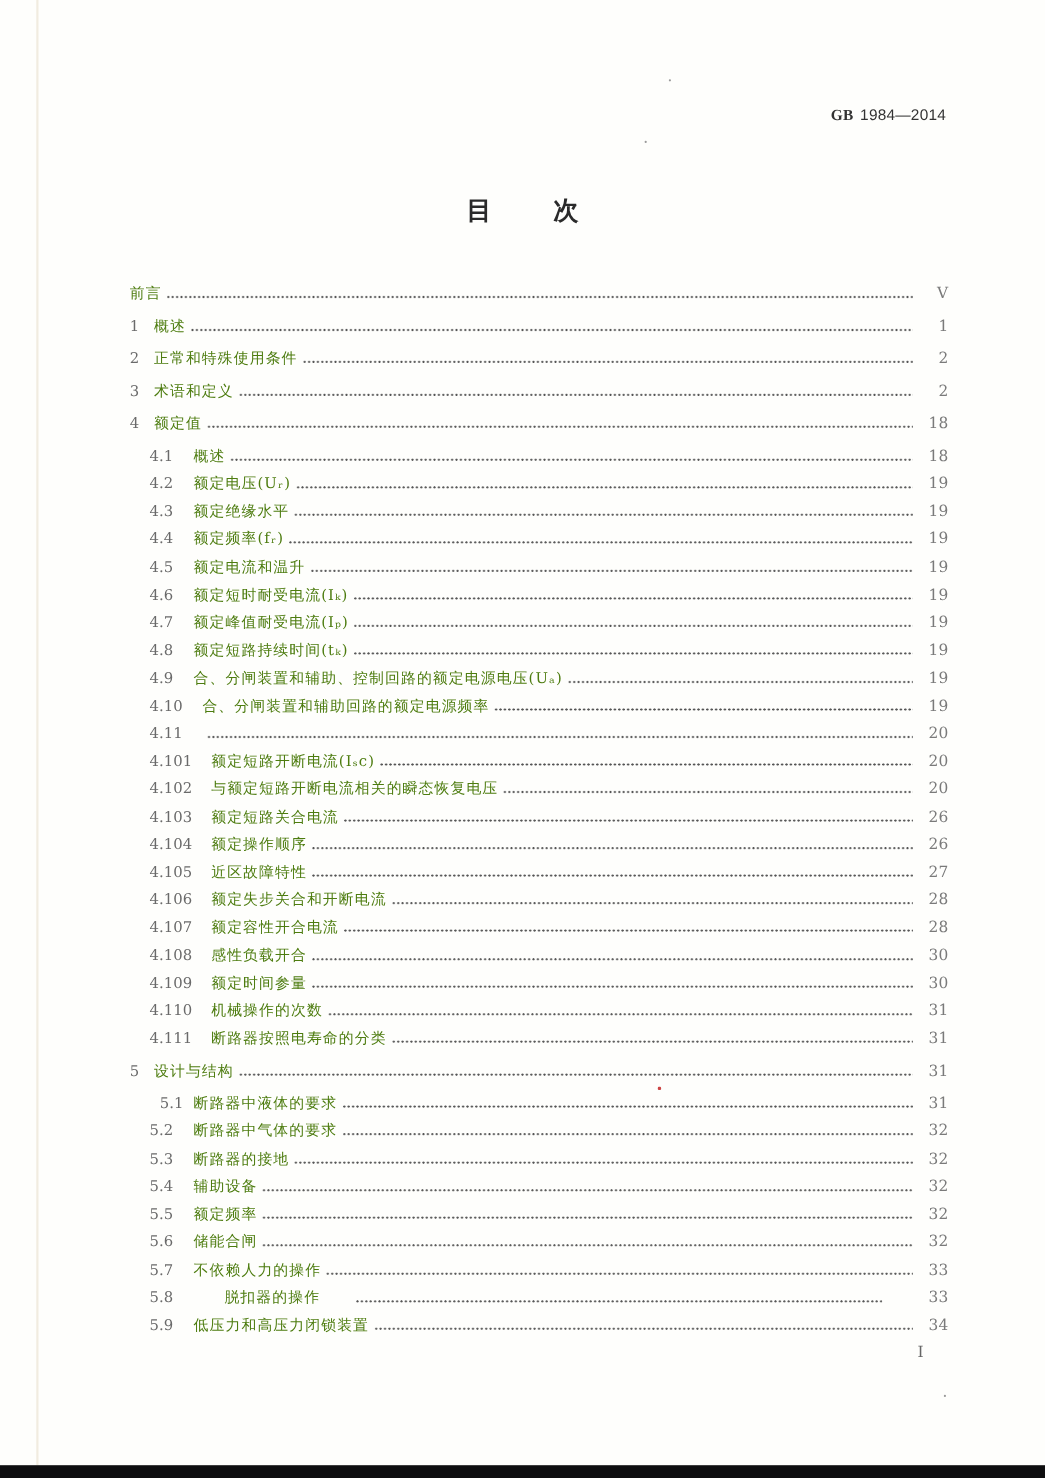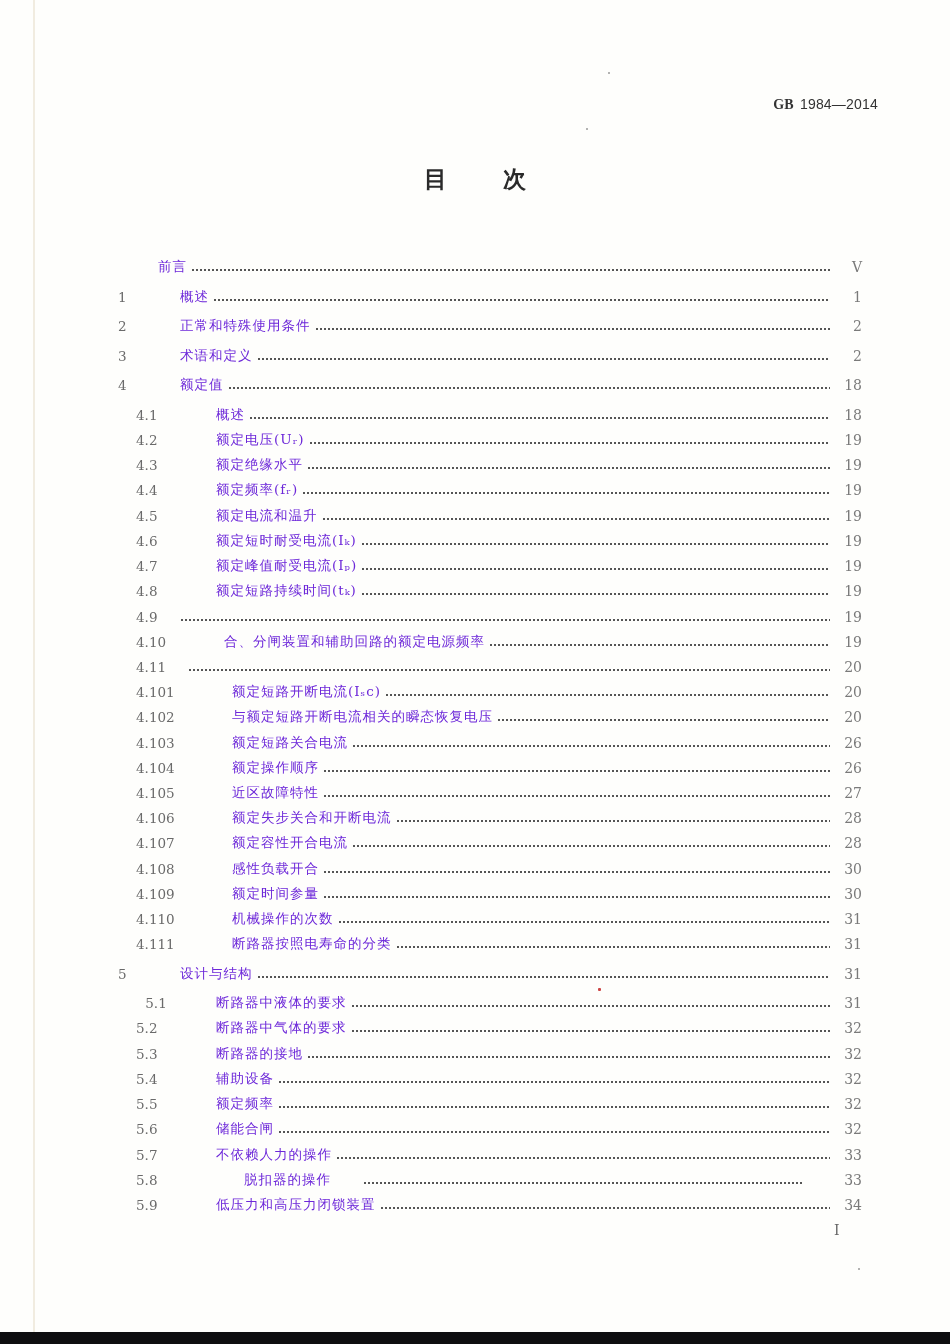--- a/index.html
+++ b/index.html
@@ -12,40 +12,40 @@
     .scan-line {
       position: absolute; left: 33px; top: 0; width: 2px; height: 1332px;
       background: #f1ece0;
     }
     .bottom-bar {
       position: absolute; left: 0; bottom: 0; width: 950px; height: 12px;
       background: #0e0e10;
     }
     .speck { position: absolute; width: 2px; height: 2px; border-radius: 1px; background: #9a9a9a; }
     .std-id {
-      position: absolute; right: 72px; top: 96px;
+      position: absolute; right: 90px; top: 96px;
       font-family: "Liberation Sans", "DejaVu Sans", sans-serif;
       font-size: 14px; color: #333; letter-spacing: 0.2px;
     }
     .std-id .gb { font-family: "Liberation Serif", serif; font-weight: bold; margin-right: 6px; }
     .page-title {
-      position: absolute; left: 0; right: 0; top: 164px; text-align: center;
+      position: absolute; left: 0; right: 0; top: 176px; text-align: center;
       font-family: "DejaVu Sans", sans-serif; font-size: 23px; font-weight: bold;
       color: #2a2a2a; letter-spacing: 0;
     }
     .page-title span { display: inline-block; }
     .page-title .gap { width: 56px; }
     .toc { position: absolute; left: 118px; top: 256px; width: 744px; }
     .toc-row {
       position: absolute; left: 0; width: 744px; height: 22px;
       display: flex; align-items: center; font-size: 13.5px;
       white-space: nowrap; cursor: pointer;
     }
     .toc-row .num { color: #6a6a6a; flex: 0 0 auto; }
-    .toc-row .title { color: #6d28d9; flex: 0 0 auto; letter-spacing: 1px; margin-left: 40px; }
+    .toc-row .title { color: #4d7c0f; flex: 0 0 auto; letter-spacing: 1px; }
     .toc-row .leader {
       flex: 1 1 auto; margin: 0 6px 0 4px; height: 2px; align-self: center;
       margin-top: 6px;
       background-image: radial-gradient(circle, #555 0.9px, transparent 1.1px);
       background-size: 4px 2px; background-repeat: repeat-x;
     }
     .toc-row .page { color: #7a7a7a; flex: 0 0 auto; width: 26px; text-align: right; font-size: 14px; }
     .lvl1 .num { width: 22px; padding-left: 0; }
     .lvl1.preface .num { width: 0; }
     .lvl2 .num { margin-left: 18px; }
@@ -144,20 +144,21 @@
       <span class="page">19</span>
     </div>
     <div class="toc-row lvl2" style="top: 324px;">
       <span class="num" style="width: 40px;">4.8</span>
       <span class="title">额定短路持续时间(tₖ)</span>
       <span class="leader"></span>
       <span class="page">19</span>
     </div>
     <div class="toc-row lvl2" style="top: 350px;">
       <span class="num" style="width: 40px;">4.9</span>
+      <span class="title">合、分闸装置和辅助、控制回路的额定电源电压(Uₐ)</span>
       <span class="leader"></span>
       <span class="page">19</span>
     </div>
     <div class="toc-row lvl2" style="top: 375px;">
       <span class="num" style="width: 48px;">4.10</span>
       <span class="title">合、分闸装置和辅助回路的额定电源频率</span>
       <span class="leader"></span>
       <span class="page">19</span>
     </div>
     <div class="toc-row lvl2" style="top: 400px;">

